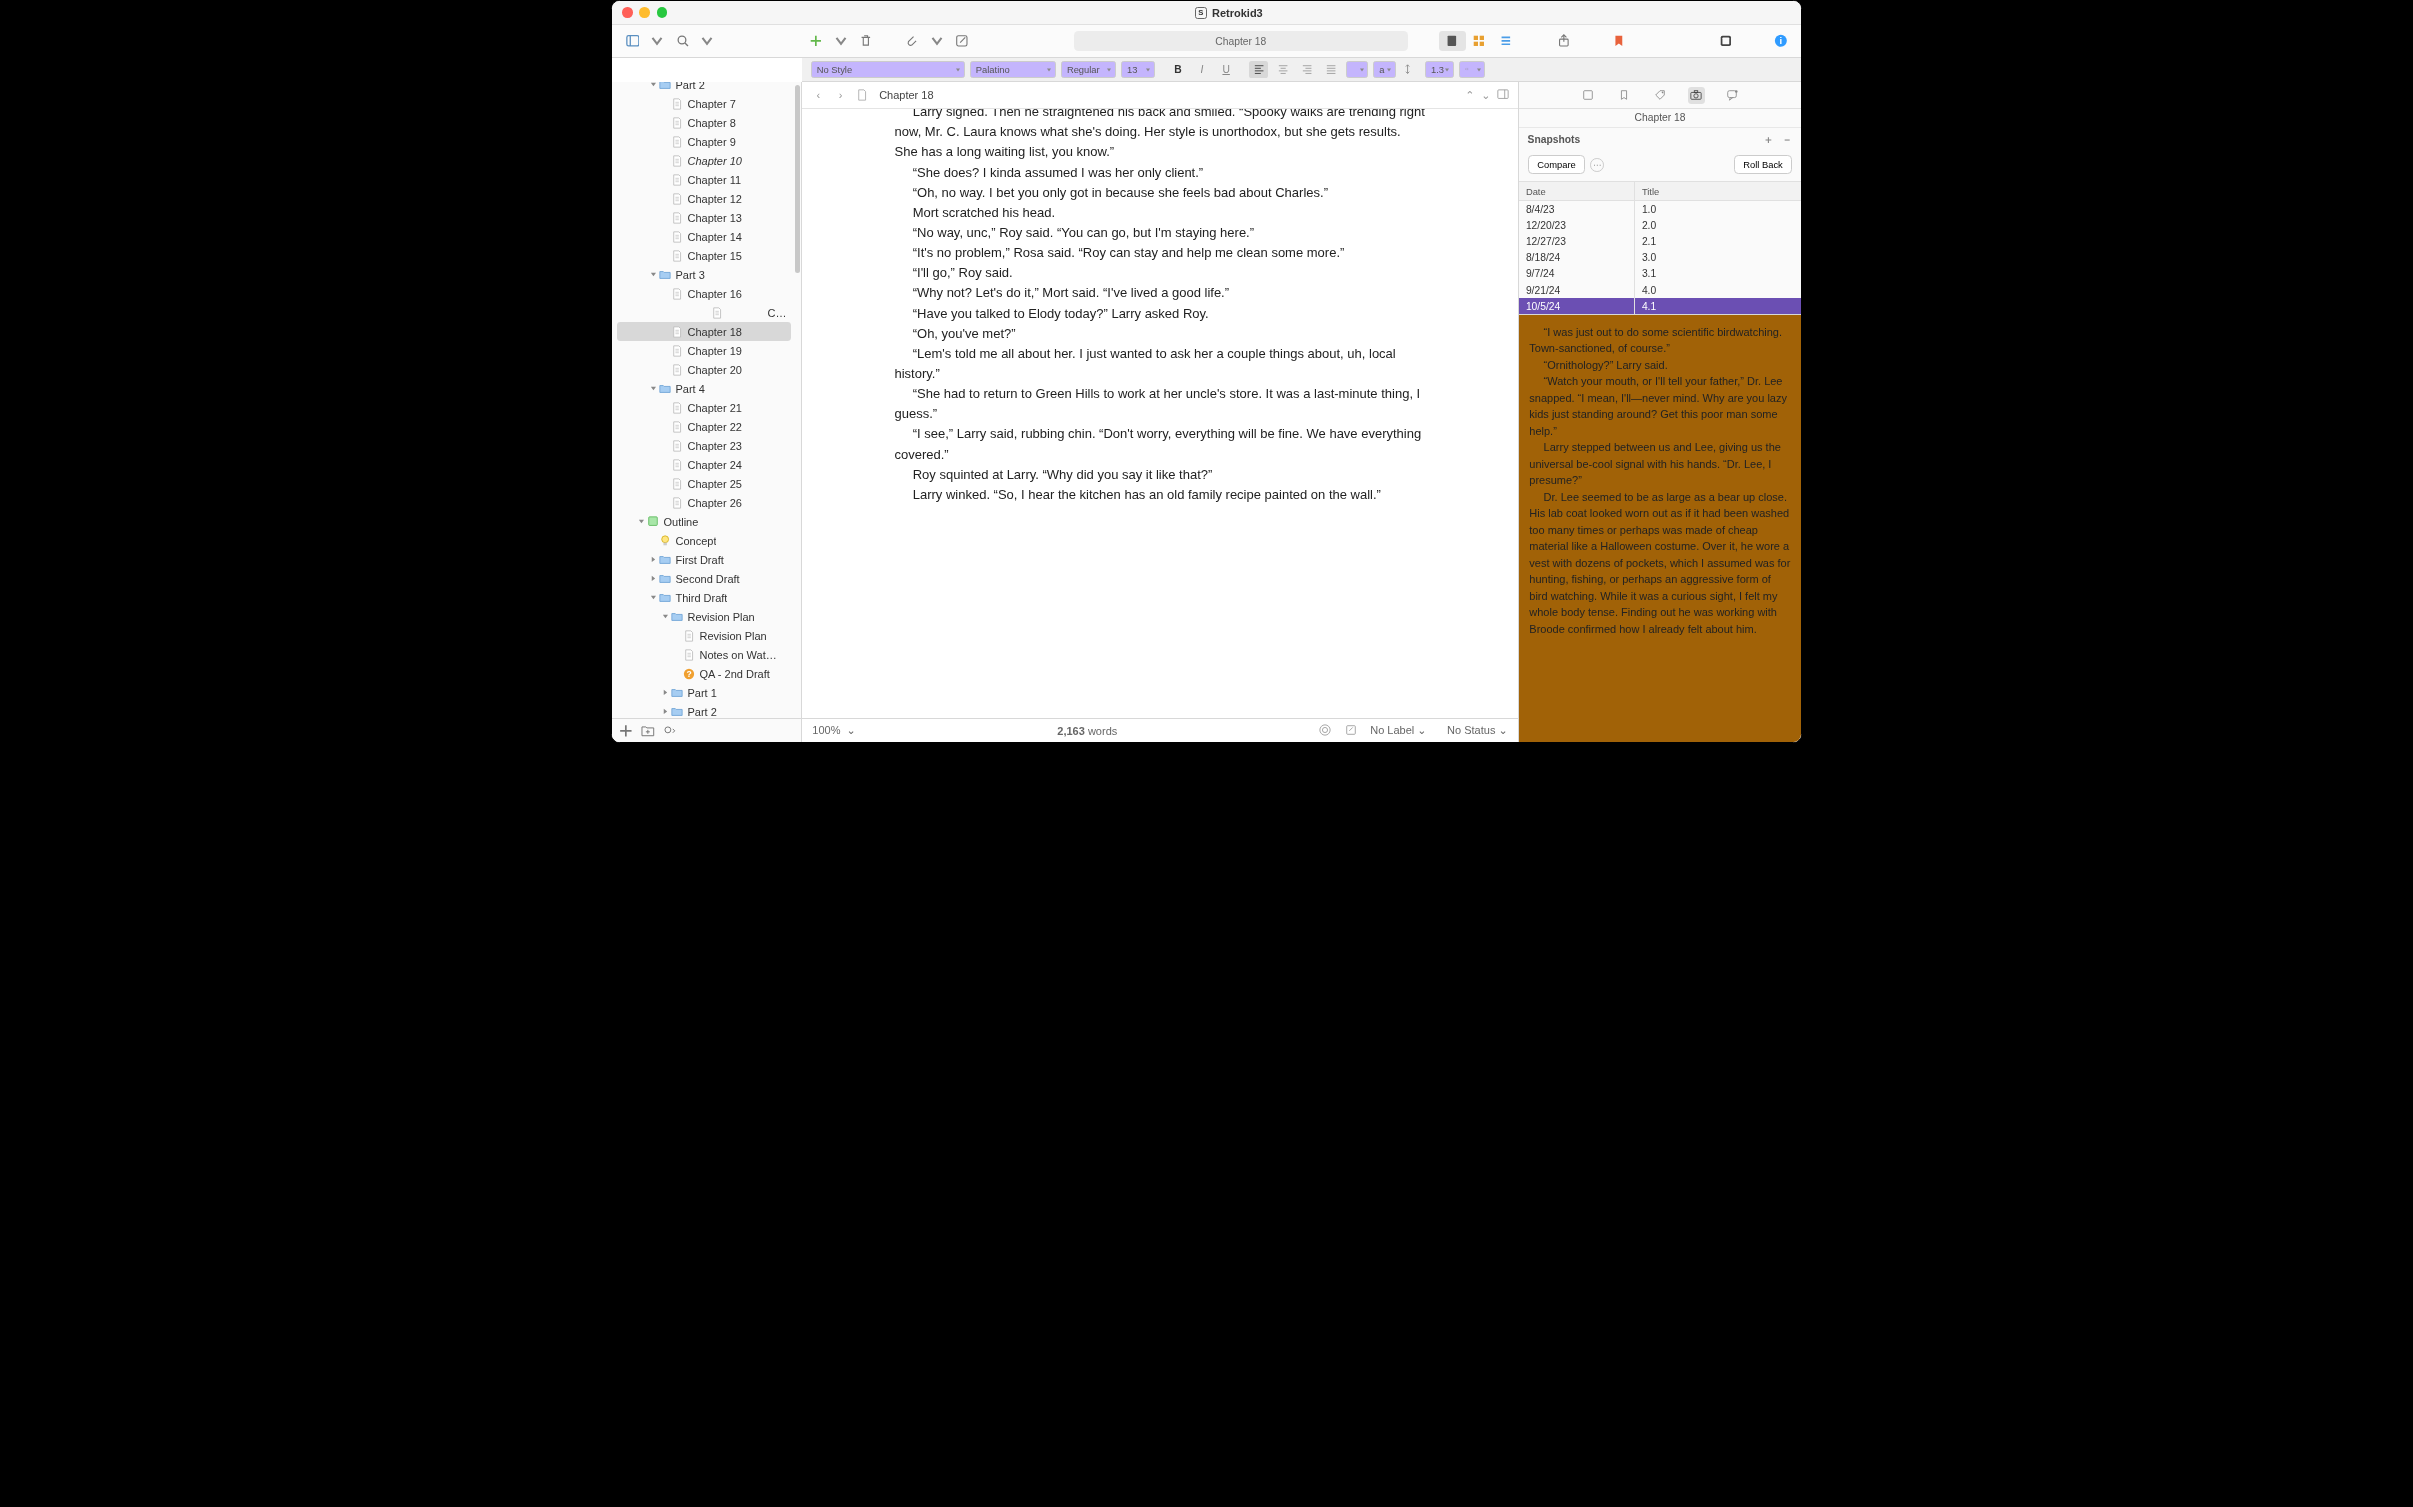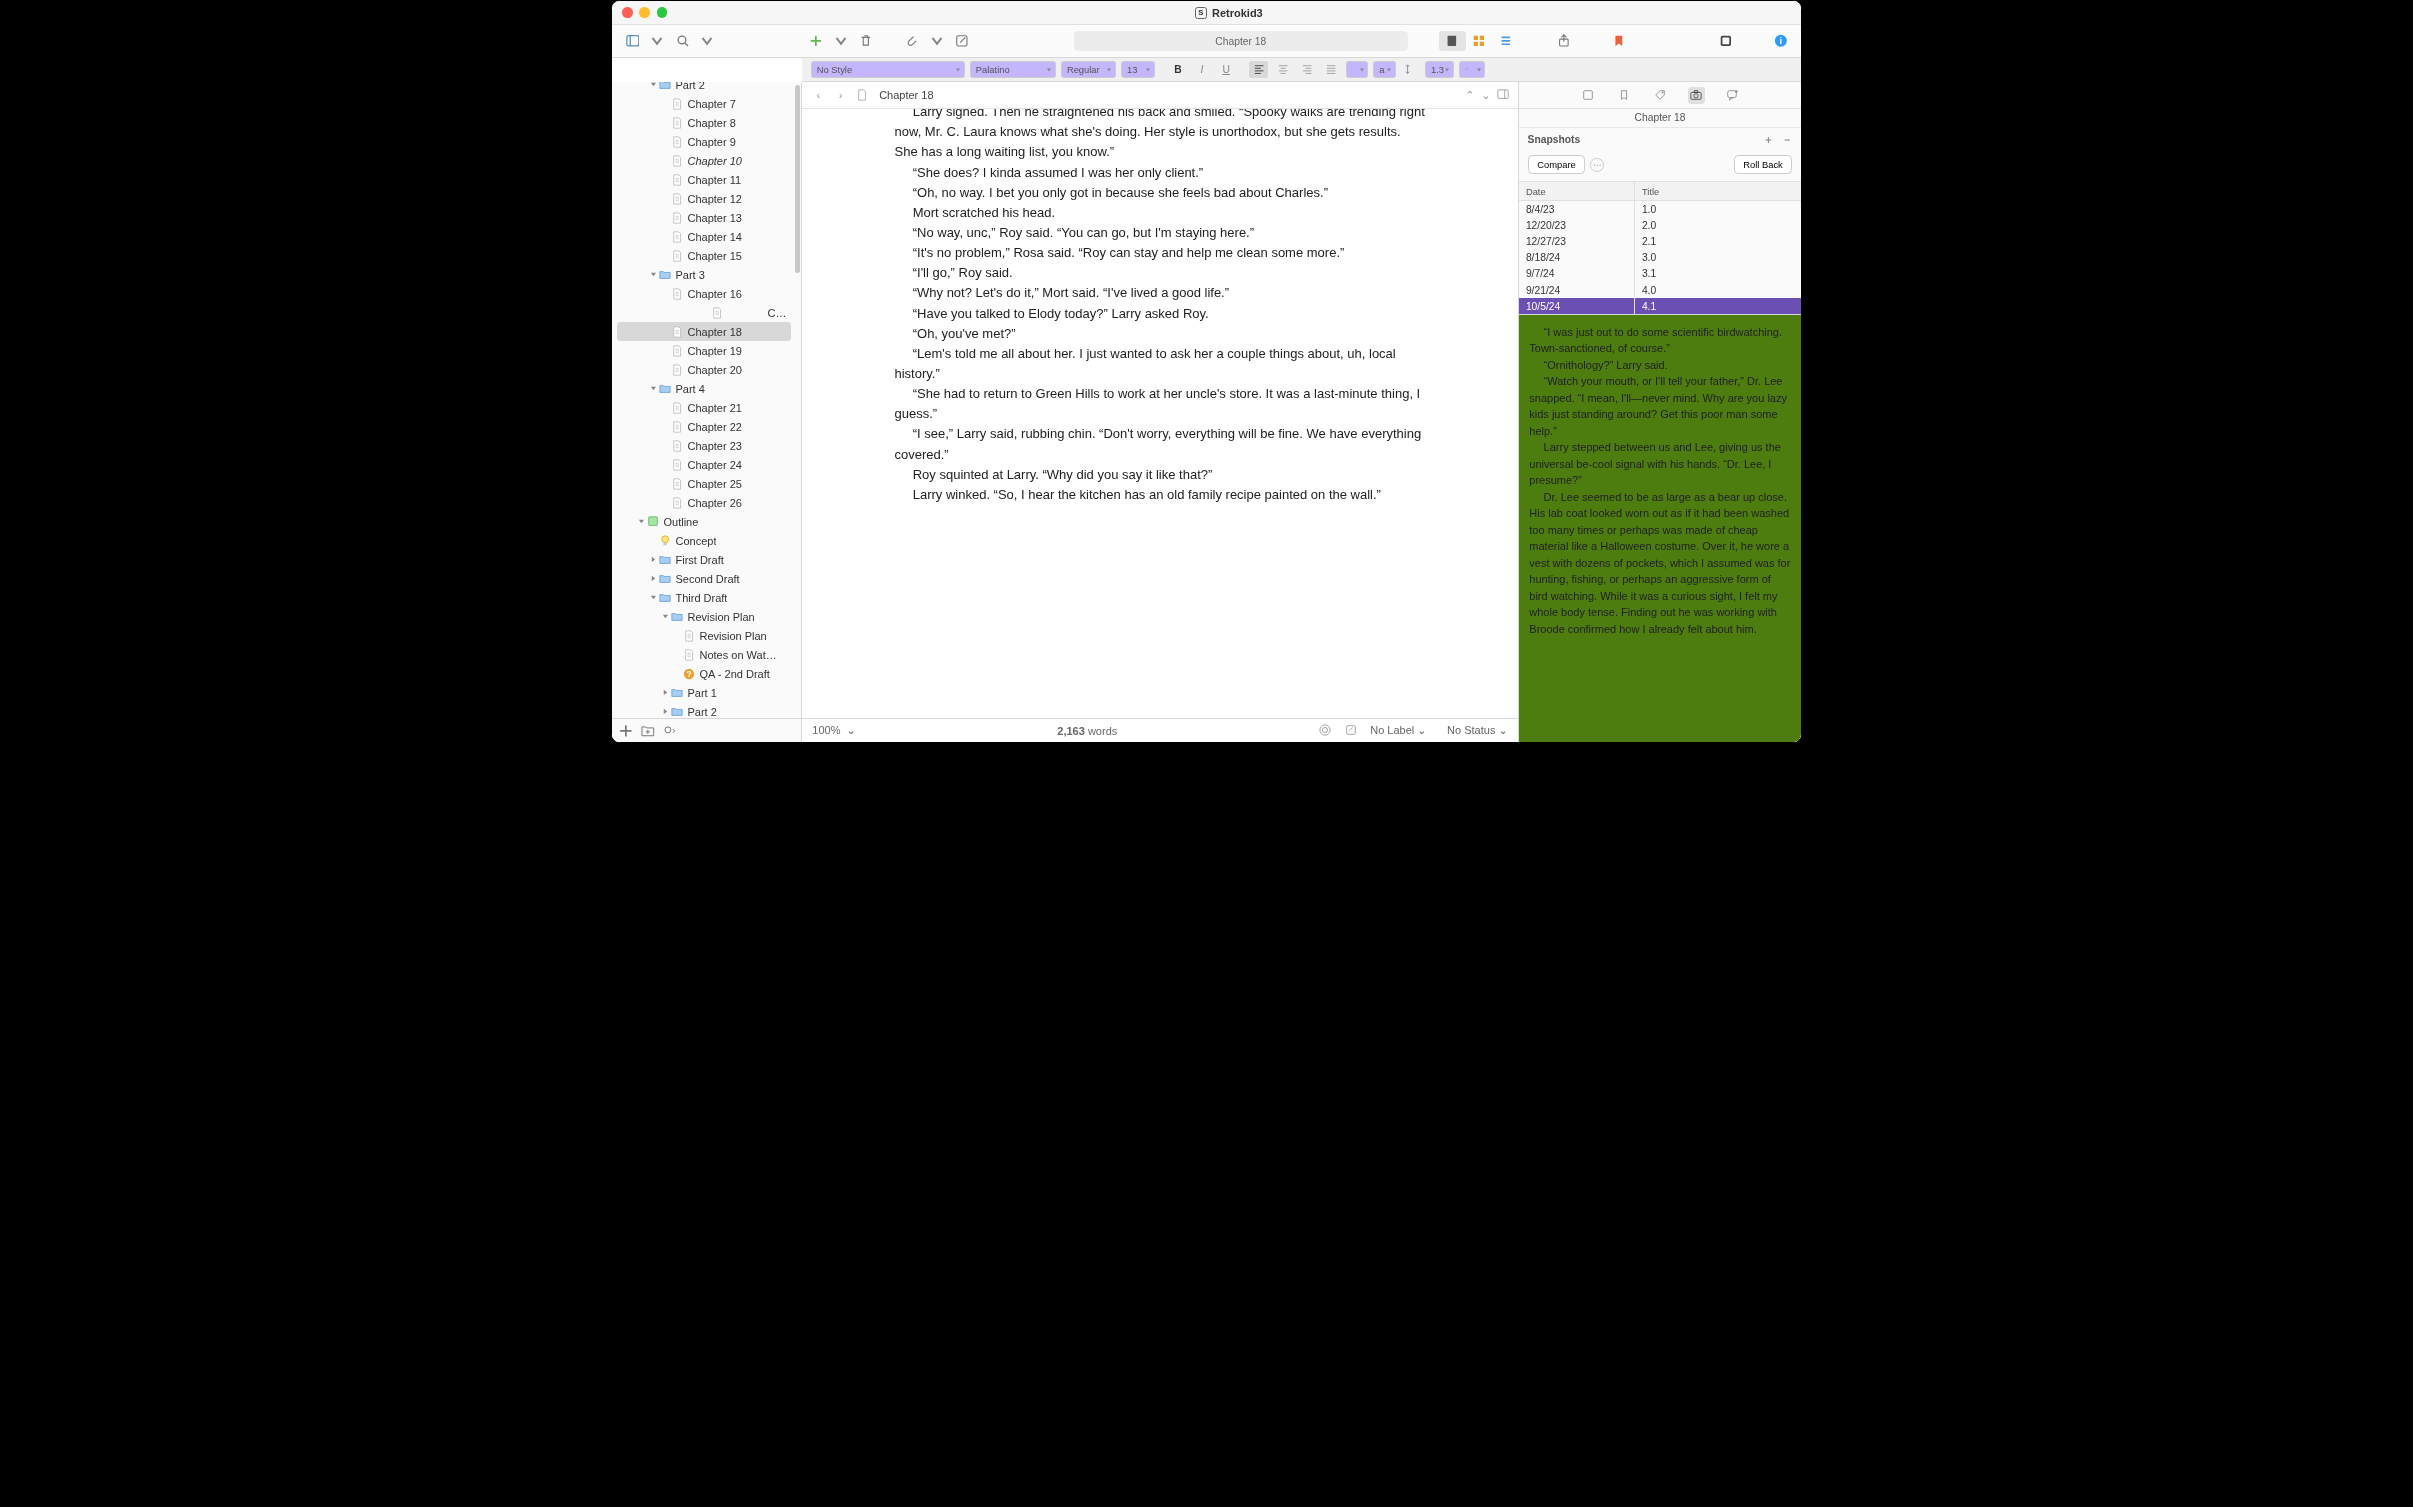--- a/index.html
+++ b/index.html
@@ -56,21 +56,21 @@
 .snap-actions { display:flex; align-items:center; padding:3.4px 8.6px 6.9px; gap:5.1px; border-bottom:0.9px solid #e0e0e0;}
 .btn-pill { height:19px; padding:0 8.6px; border:0.9px solid #ccc; border-radius:4.3px; background:#fff; font-size:9.4px; display:flex; align-items:center;}
 .snap-table { flex:0 0 auto; }
 .snap-th { display:flex; font-size:9.4px; color:#555; border-bottom:0.9px solid #e0e0e0; background:#f2f2f2;}
 .snap-th > div { padding:3.4px 6.9px; }
 .snap-col-date { width:116px; border-right:0.9px solid #e0e0e0;}
 .snap-col-title { flex:1; }
 .snap-row { display:flex; font-size:10.3px; color:#333; }
 .snap-row > div { padding:2.6px 6.9px; }
 .snap-row.selected { background:#6B4FB3; color:#fff; }
-.snap-preview { flex:1; border-top:0.9px solid #d8d8d8; padding:8.6px 10.3px; overflow-y:auto; background:#4d7c0f;}
+.snap-preview { flex:1; border-top:0.9px solid #d8d8d8; padding:8.6px 10.3px; overflow-y:auto; background:#a16207;}
 .snap-preview-content { font-family:"Palatino","Georgia",serif; font-size:11px; line-height:1.5; color:#222;}
 .snap-preview-content p { text-indent:1.3em; margin:0;}
 .editor-footer-right { margin-left:auto; display:flex; gap:20.6px; align-items:center;}
 .green-plus { color:#63b84b; }
 .bookmark-icon { color:#e8623c; }
 .blue-info { color:#2f9bff; }
 .scrollbar-thumb { position:absolute; right:0.9px; width:5.1px; background:#c8c8c8; border-radius:2.6px;}
 </style>
 </head>
 <body>

